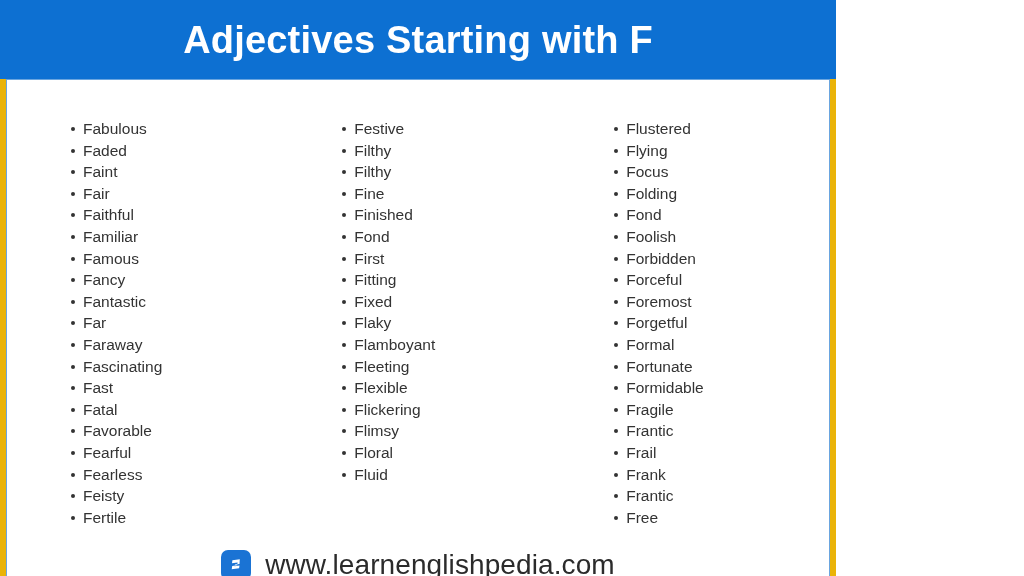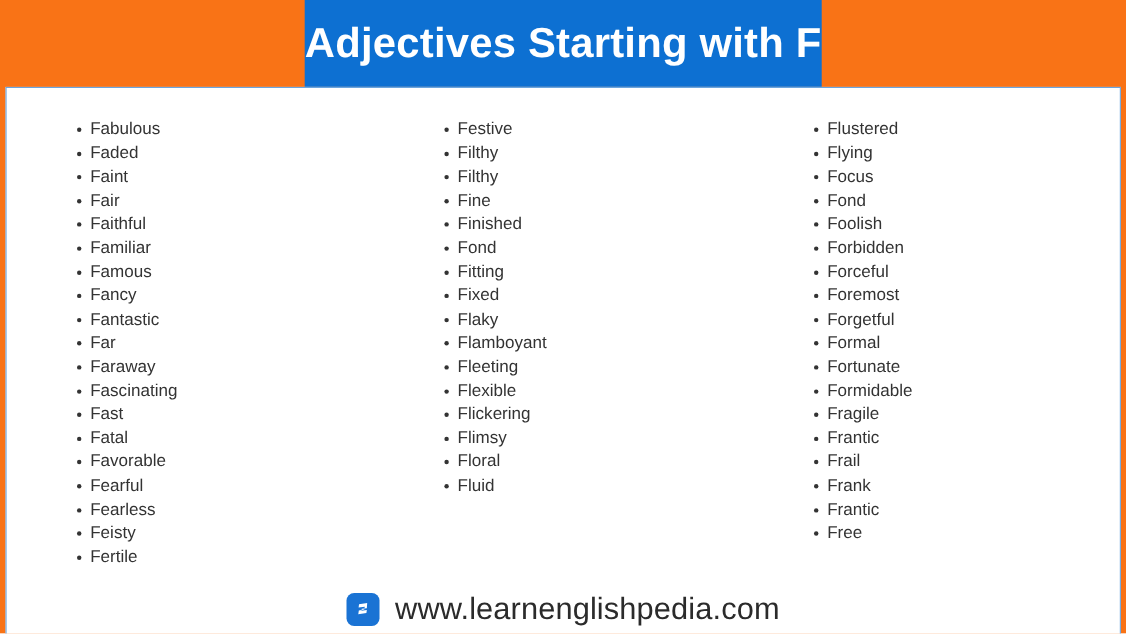--- a/index.html
+++ b/index.html
@@ -9,27 +9,26 @@
   body {
     width: 1024px;
     height: 576px;
     overflow: hidden;
     background: #ffffff;
     font-family: "Liberation Sans", sans-serif;
   }
 
   .poster {
     position: relative;
-    width: 1024px;
+    width: 836px;
     height: 576px;
-    background: #f97316;
+    background: #eab308;
     box-sizing: border-box;
     display: flex;
     flex-direction: column;
-    align-items: center;
   }
 
   
   .header {
     height: 79px;
     flex: 0 0 79px;
     background: #0d70d2;
     display: flex;
     align-items: center;
     justify-content: center;
@@ -58,20 +57,21 @@
 
   .columns {
     flex: 1 1 auto;
     display: flex;
     padding-top: 27px;
     box-sizing: border-box;
   }
 
   .word-column {
     box-sizing: border-box;
+    margin-top: 11px;
   }
   .col-1 { width: 340px; padding-left: 58px; }
   .col-2 { width: 340px; padding-left: 52px; }
   .col-3 { width: 332px; padding-left: 48px; }
 
   .word-list {
     margin: 0;
     padding: 0 0 0 18px;
     list-style: none;
   }
@@ -157,38 +157,40 @@
       </div>
 
       <div class="word-column col-2">
         <ul class="word-list">
           <li class="word-item">Festive</li>
           <li class="word-item">Filthy</li>
           <li class="word-item">Filthy</li>
           <li class="word-item">Fine</li>
           <li class="word-item">Finished</li>
           <li class="word-item">Fond</li>
+          <li class="word-item">First</li>
           <li class="word-item">Fitting</li>
           <li class="word-item">Fixed</li>
           <li class="word-item">Flaky</li>
           <li class="word-item">Flamboyant</li>
           <li class="word-item">Fleeting</li>
           <li class="word-item">Flexible</li>
           <li class="word-item">Flickering</li>
           <li class="word-item">Flimsy</li>
           <li class="word-item">Floral</li>
           <li class="word-item">Fluid</li>
         </ul>
       </div>
 
       <div class="word-column col-3">
         <ul class="word-list">
           <li class="word-item">Flustered</li>
           <li class="word-item">Flying</li>
           <li class="word-item">Focus</li>
+          <li class="word-item">Folding</li>
           <li class="word-item">Fond</li>
           <li class="word-item">Foolish</li>
           <li class="word-item">Forbidden</li>
           <li class="word-item">Forceful</li>
           <li class="word-item">Foremost</li>
           <li class="word-item">Forgetful</li>
           <li class="word-item">Formal</li>
           <li class="word-item">Fortunate</li>
           <li class="word-item">Formidable</li>
           <li class="word-item">Fragile</li>

